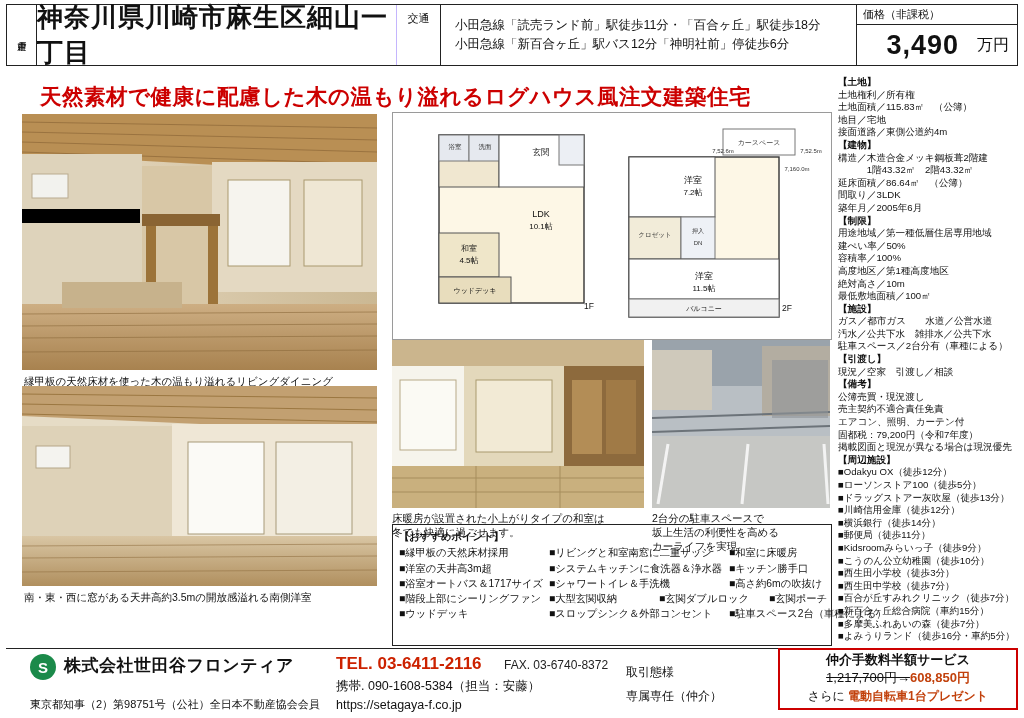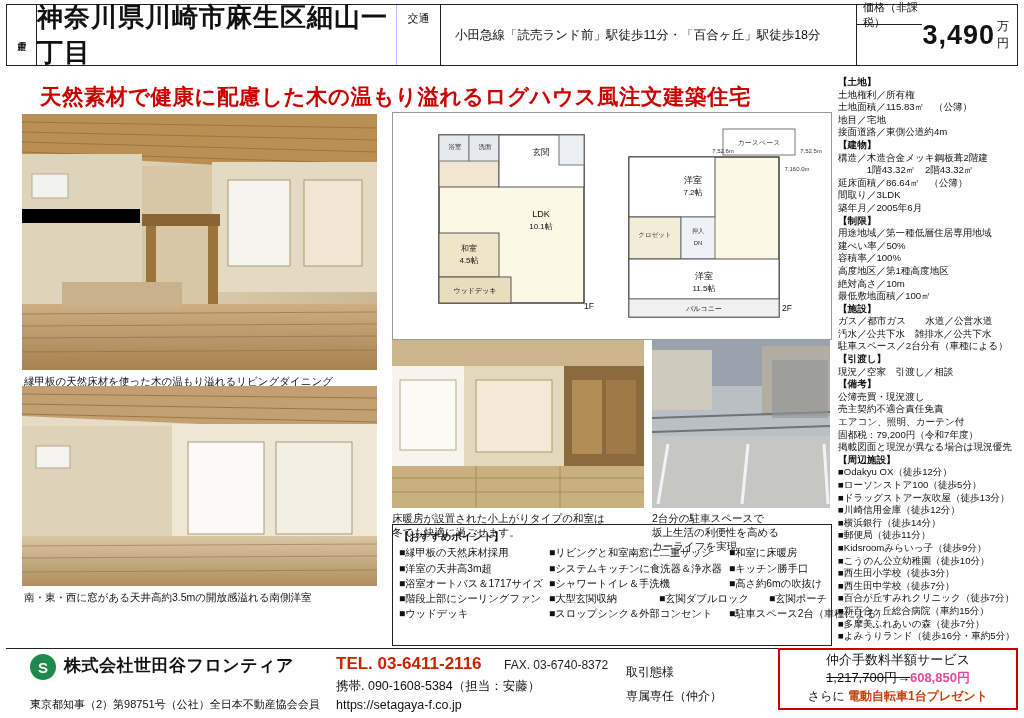--- a/index.html
+++ b/index.html
@@ -34,31 +34,31 @@
   }
   .hdr-access-label{
     width:44px;border-right:1px solid #222;box-sizing:border-box;
     font-size:11px;display:flex;align-items:flex-start;justify-content:center;padding-top:6px;
   }
   .hdr-access-lines{
     flex:1;display:flex;flex-direction:column;justify-content:center;
     padding-left:14px;font-size:12.5px;line-height:19px;
   }
   .hdr-price{
-    flex:0 0 160px;box-sizing:border-box;display:flex;flex-direction:row;
+    flex:0 0 160px;box-sizing:border-box;display:flex;flex-direction:column;
   }
   .hdr-price-label{
     height:20px;border-bottom:1px solid #222;box-sizing:border-box;
     font-size:11px;display:flex;align-items:center;padding-left:6px;
   }
   .hdr-price-val{
     flex:1;display:flex;align-items:center;justify-content:flex-end;padding-right:8px;
   }
   .price-num{font-size:27px;font-weight:bold;letter-spacing:1px;}
-  .price-unit{font-size:12px;margin-left:2px;}
+  .price-unit{font-size:16px;margin-left:18px;}
 
   
   .catch{
     position:absolute;left:16px;top:82px;width:770px;
     font-size:21.5px;font-weight:bold;color:#cc0000;letter-spacing:0.5px;
     white-space:nowrap;
     margin-left:24px;
   }
 
   
@@ -109,39 +109,40 @@
   .tel{position:absolute;left:330px;top:4px;font-size:17px;font-weight:bold;color:#cc2200;}
   .fax{position:absolute;left:498px;top:8px;font-size:12px;color:#222;}
   .mobile{position:absolute;left:330px;top:28px;font-size:12.5px;}
   .url{position:absolute;left:330px;top:48px;font-size:12.5px;}
   .deal1{position:absolute;left:620px;top:14px;font-size:12px;}
   .deal2{position:absolute;left:620px;top:38px;font-size:12px;}
   .promo{
     position:absolute;left:772px;top:-2px;width:240px;height:62px;
     border:2px solid #cc0000;box-sizing:border-box;text-align:center;
   }
-  .promo .l1{font-size:13px;font-weight:normal;margin-top:1px;}
+  .promo .l1{font-size:13px;font-weight:bold;margin-top:1px;}
   .promo .l2{font-size:13px;}
   .promo .l2 .strike{text-decoration:line-through;}
-  .promo .l2 .red{color:#ec4899;font-weight:bold;}
+  .promo .l2 .red{color:#c2410c;font-weight:bold;}
   .promo .l3{font-size:12px;margin-top:1px;}
   .promo .l3 .red{color:#c2410c;font-weight:bold;}
 </style>
 </head>
 <body>
 
 <div class="sheet">
 
   <div class="header">
     <div class="hdr-kind">中古戸建</div>
     <div class="hdr-addr">神奈川県川崎市麻生区細山一丁目</div>
     <div class="hdr-access">
       <div class="hdr-access-label">交通</div>
       <div class="hdr-access-lines">
         <div>小田急線「読売ランド前」駅徒歩11分・「百合ヶ丘」駅徒歩18分</div>
+        <div>小田急線「新百合ヶ丘」駅バス12分「神明社前」停徒歩6分</div>
       </div>
     </div>
     <div class="hdr-price">
       <div class="hdr-price-label">価格（非課税）</div>
       <div class="hdr-price-val">
         <span class="price-num">3,490</span>
         <span class="price-unit">万円</span>
       </div>
     </div>
   </div>

